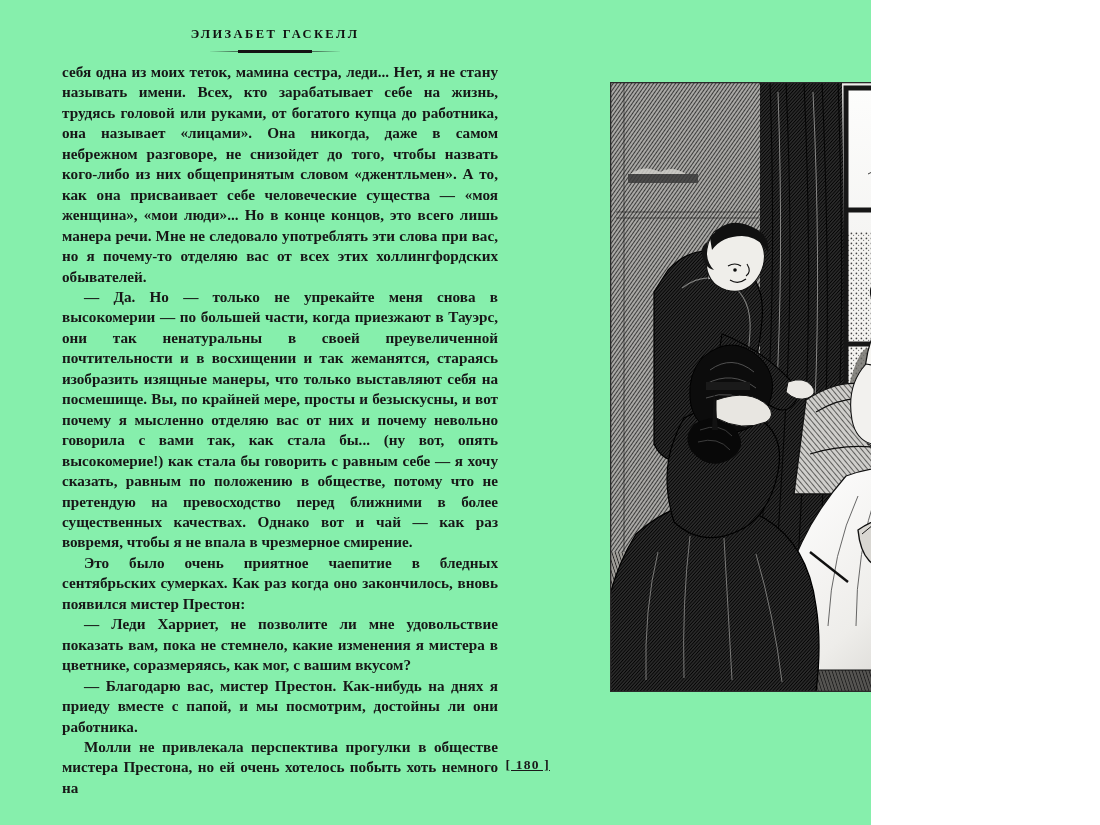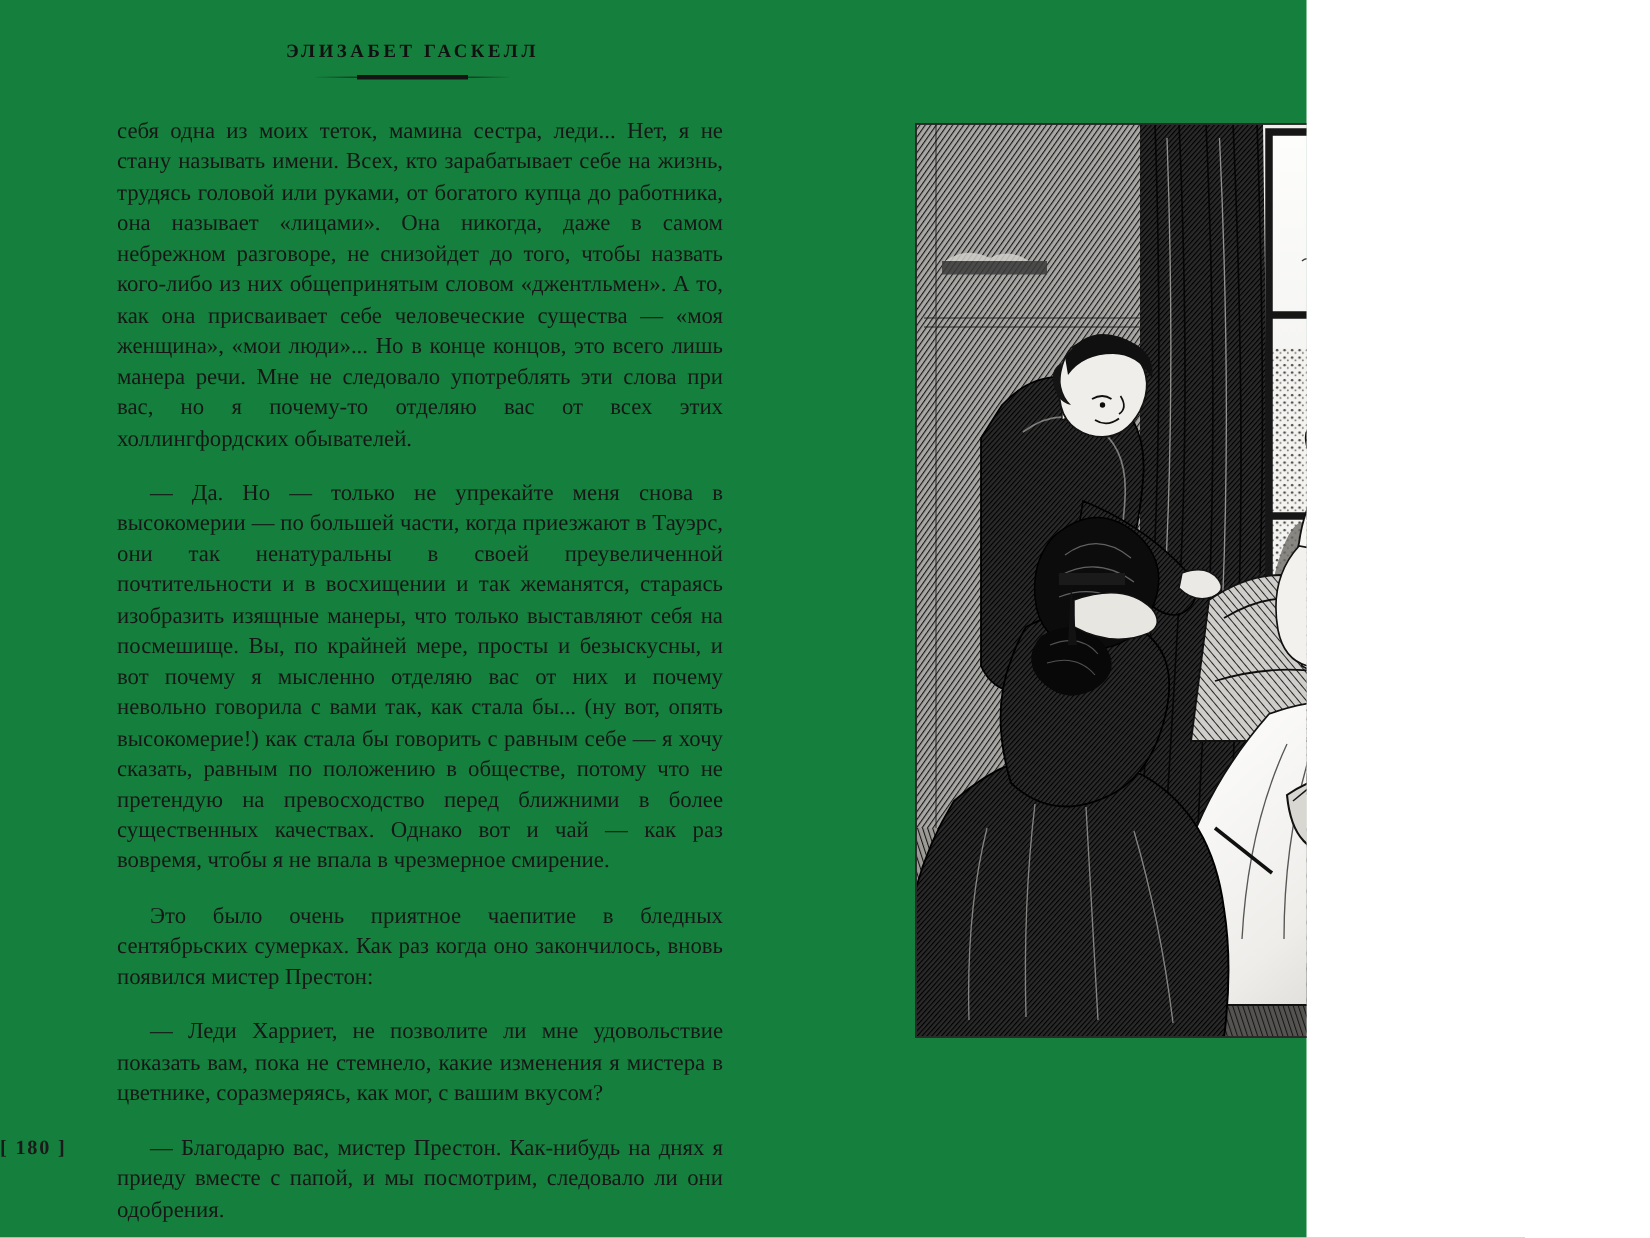--- a/index.html
+++ b/index.html
@@ -4,21 +4,21 @@
 <style>
   html, body {
     margin: 0;
     padding: 0;
     background: #ffffff;
   }
   .page {
     position: relative;
     width: 871px;
     height: 825px;
-    background: #15803d;
+    background: #86efac;
     overflow: hidden;
     font-family: "Liberation Serif", "DejaVu Serif", serif;
     color: #1a1a1a;
   }
 
   
   .left-page {
     position: absolute;
     left: 0; top: 0;
     width: 550px;
@@ -72,37 +72,39 @@
     top: 62px;
     width: 436px;
     text-align: justify;
     text-justify: inter-word;
     font-size: 15.2px;
     line-height: 20.45px;
     color: #171717;
     hyphens: manual;
   }
   .textblock p {
-    margin: 16px;
+    margin: 0;
     text-indent: 22px;
+    font-weight: bold;
   }
   .textblock p.noindent {
     text-indent: 0;
   }
 
   .folio {
     position: absolute;
     left: 0;
     top: 757px;
     width: 550px;
-    text-align: left;
+    text-align: right;
     font-size: 13.5px;
     font-weight: bold;
     letter-spacing: 1.2px;
     color: #1a1a1a;
+    text-decoration: underline;
   }
 
   
   .right-page {
     position: absolute;
     left: 550px; top: 0;
     width: 550px; height: 825px;
   }
   .plate {
     position: absolute;
@@ -129,21 +131,21 @@
         <span class="r-thin"></span>
         <span class="r-thick"></span>
       </div>
     </div>
 
     <div class="textblock">
       <p class="noindent">себя одна из моих теток, мамина сестра, леди... Нет, я не стану называть имени. Всех, кто зарабатывает себе на жизнь, трудясь головой или руками, от богатого купца до работника, она называет «лицами». Она никогда, даже в самом небрежном разговоре, не снизойдет до того, чтобы назвать кого-либо из них общепринятым словом «джентльмен». А то, как она присваивает себе человеческие существа — «моя женщина», «мои люди»... Но в конце концов, это всего лишь манера речи. Мне не следовало употреблять эти слова при вас, но я почему-то отделяю вас от всех этих холлингфордских обывателей.</p>
       <p>— Да. Но — только не упрекайте меня снова в высокомерии — по большей части, когда приезжают в Тауэрс, они так ненатуральны в своей преувеличенной почтительности и в восхищении и так жеманятся, стараясь изобразить изящные манеры, что только выставляют себя на посмешище. Вы, по крайней мере, просты и безыскусны, и вот почему я мысленно отделяю вас от них и почему невольно говорила с вами так, как стала бы... (ну вот, опять высокомерие!) как стала бы говорить с равным себе — я хочу сказать, равным по положению в обществе, потому что не претендую на превосходство перед ближними в более существенных качествах. Однако вот и чай — как раз вовремя, чтобы я не впала в чрезмерное смирение.</p>
       <p>Это было очень приятное чаепитие в бледных сентябрьских сумерках. Как раз когда оно закончилось, вновь появился мистер Престон:</p>
       <p>— Леди Харриет, не позволите ли мне удовольствие показать вам, пока не стемнело, какие изменения я мистера в цветнике, соразмеряясь, как мог, с вашим вкусом?</p>
-      <p>— Благодарю вас, мистер Престон. Как-нибудь на днях я приеду вместе с папой, и мы посмотрим, следовало ли они одобрения.</p>
+      <p>— Благодарю вас, мистер Престон. Как-нибудь на днях я приеду вместе с папой, и мы посмотрим, достойны ли они работника.</p>
       <p>Молли не привлекала перспектива прогулки в обществе мистера Престона, но ей очень хотелось побыть хоть немного на</p>
     </div>
 
     <div class="folio">[ 180 ]</div>
   </div>
 
   <div class="right-page">
     <div class="plate">
       <svg viewBox="0 0 405 610" preserveAspectRatio="none">
         <defs>

